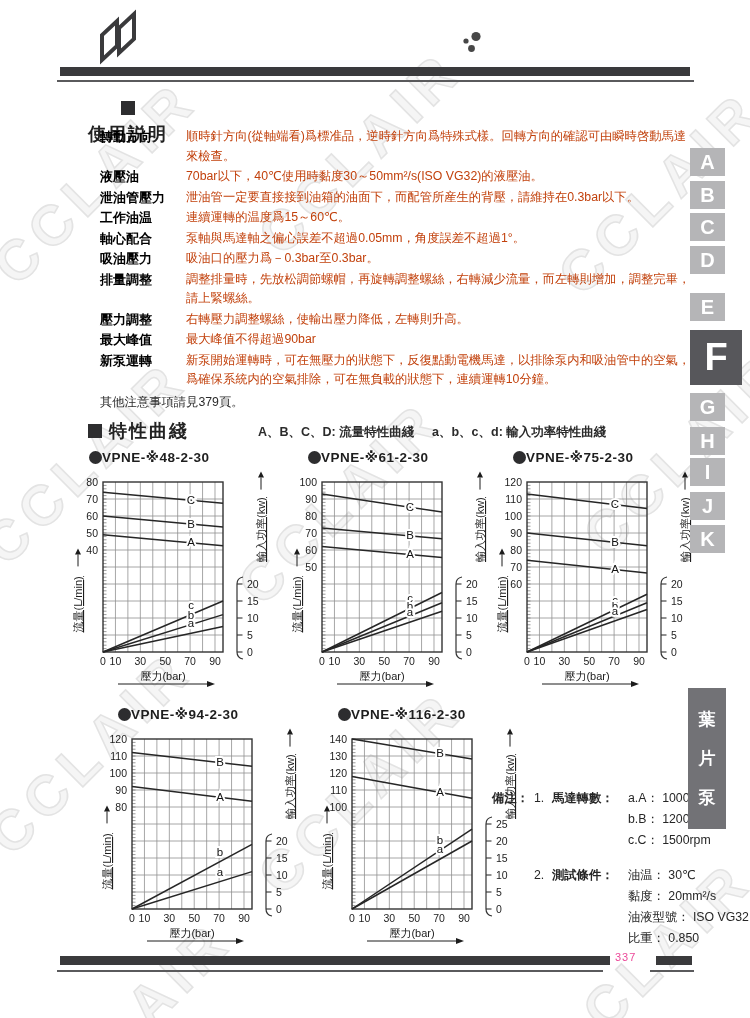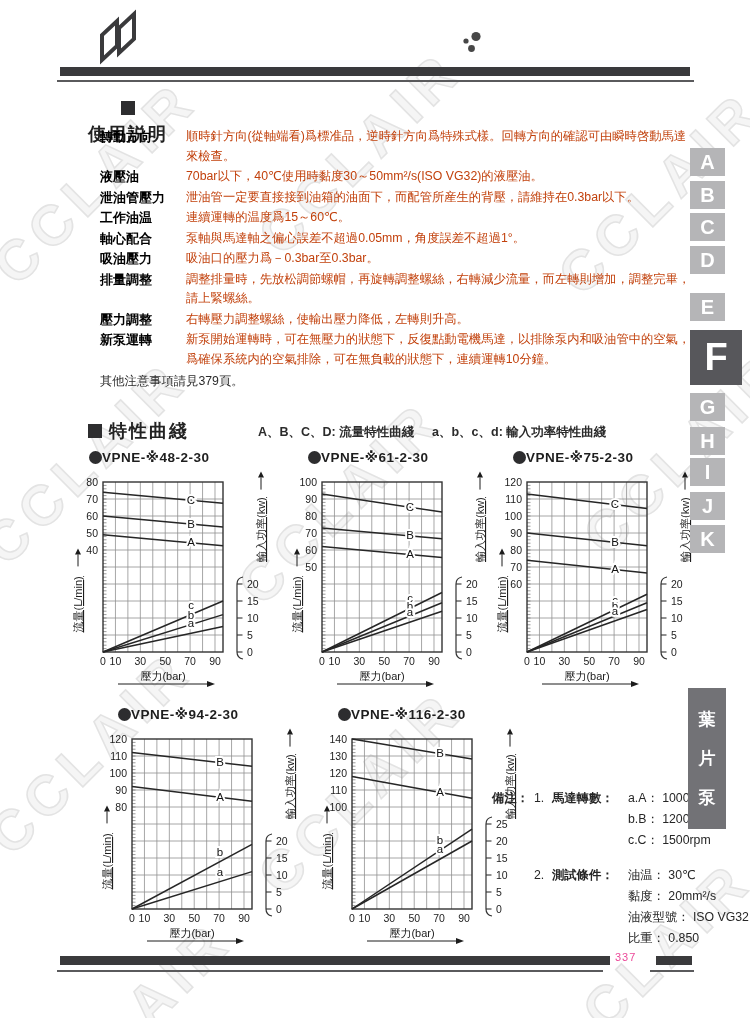--- a/index.html
+++ b/index.html
@@ -133,20 +133,24 @@
           <span class="usage-label">吸油壓力</span>
           <span class="usage-text">吸油口的壓力爲－0.3bar至0.3bar。</span>
         </div>
         <div class="usage-item">
           <span class="usage-label">排量調整</span>
           <span class="usage-text">調整排量時，先放松調節螺帽，再旋轉調整螺絲，右轉減少流量，而左轉則增加，調整完畢，請上緊螺絲。</span>
         </div>
         <div class="usage-item">
           <span class="usage-label">壓力調整</span>
           <span class="usage-text">右轉壓力調整螺絲，使輸出壓力降低，左轉則升高。</span>
+        </div>
+        <div class="usage-item">
+          <span class="usage-label">最大峰值</span>
+          <span class="usage-text">最大峰值不得超過90bar</span>
         </div>
         <div class="usage-item">
           <span class="usage-label">新泵運轉</span>
           <span class="usage-text">新泵開始運轉時，可在無壓力的狀態下，反復點動電機馬達，以排除泵内和吸油管中的空氣，爲確保系統内的空氣排除，可在無負載的狀態下，連續運轉10分鐘。</span>
         </div>
         <div class="usage-footnote">其他注意事項請見379頁。</div>
       </div>
 
     <div class="section-header" style="left:88px;top:419px;">
       <span class="sq-bullet"></span>

